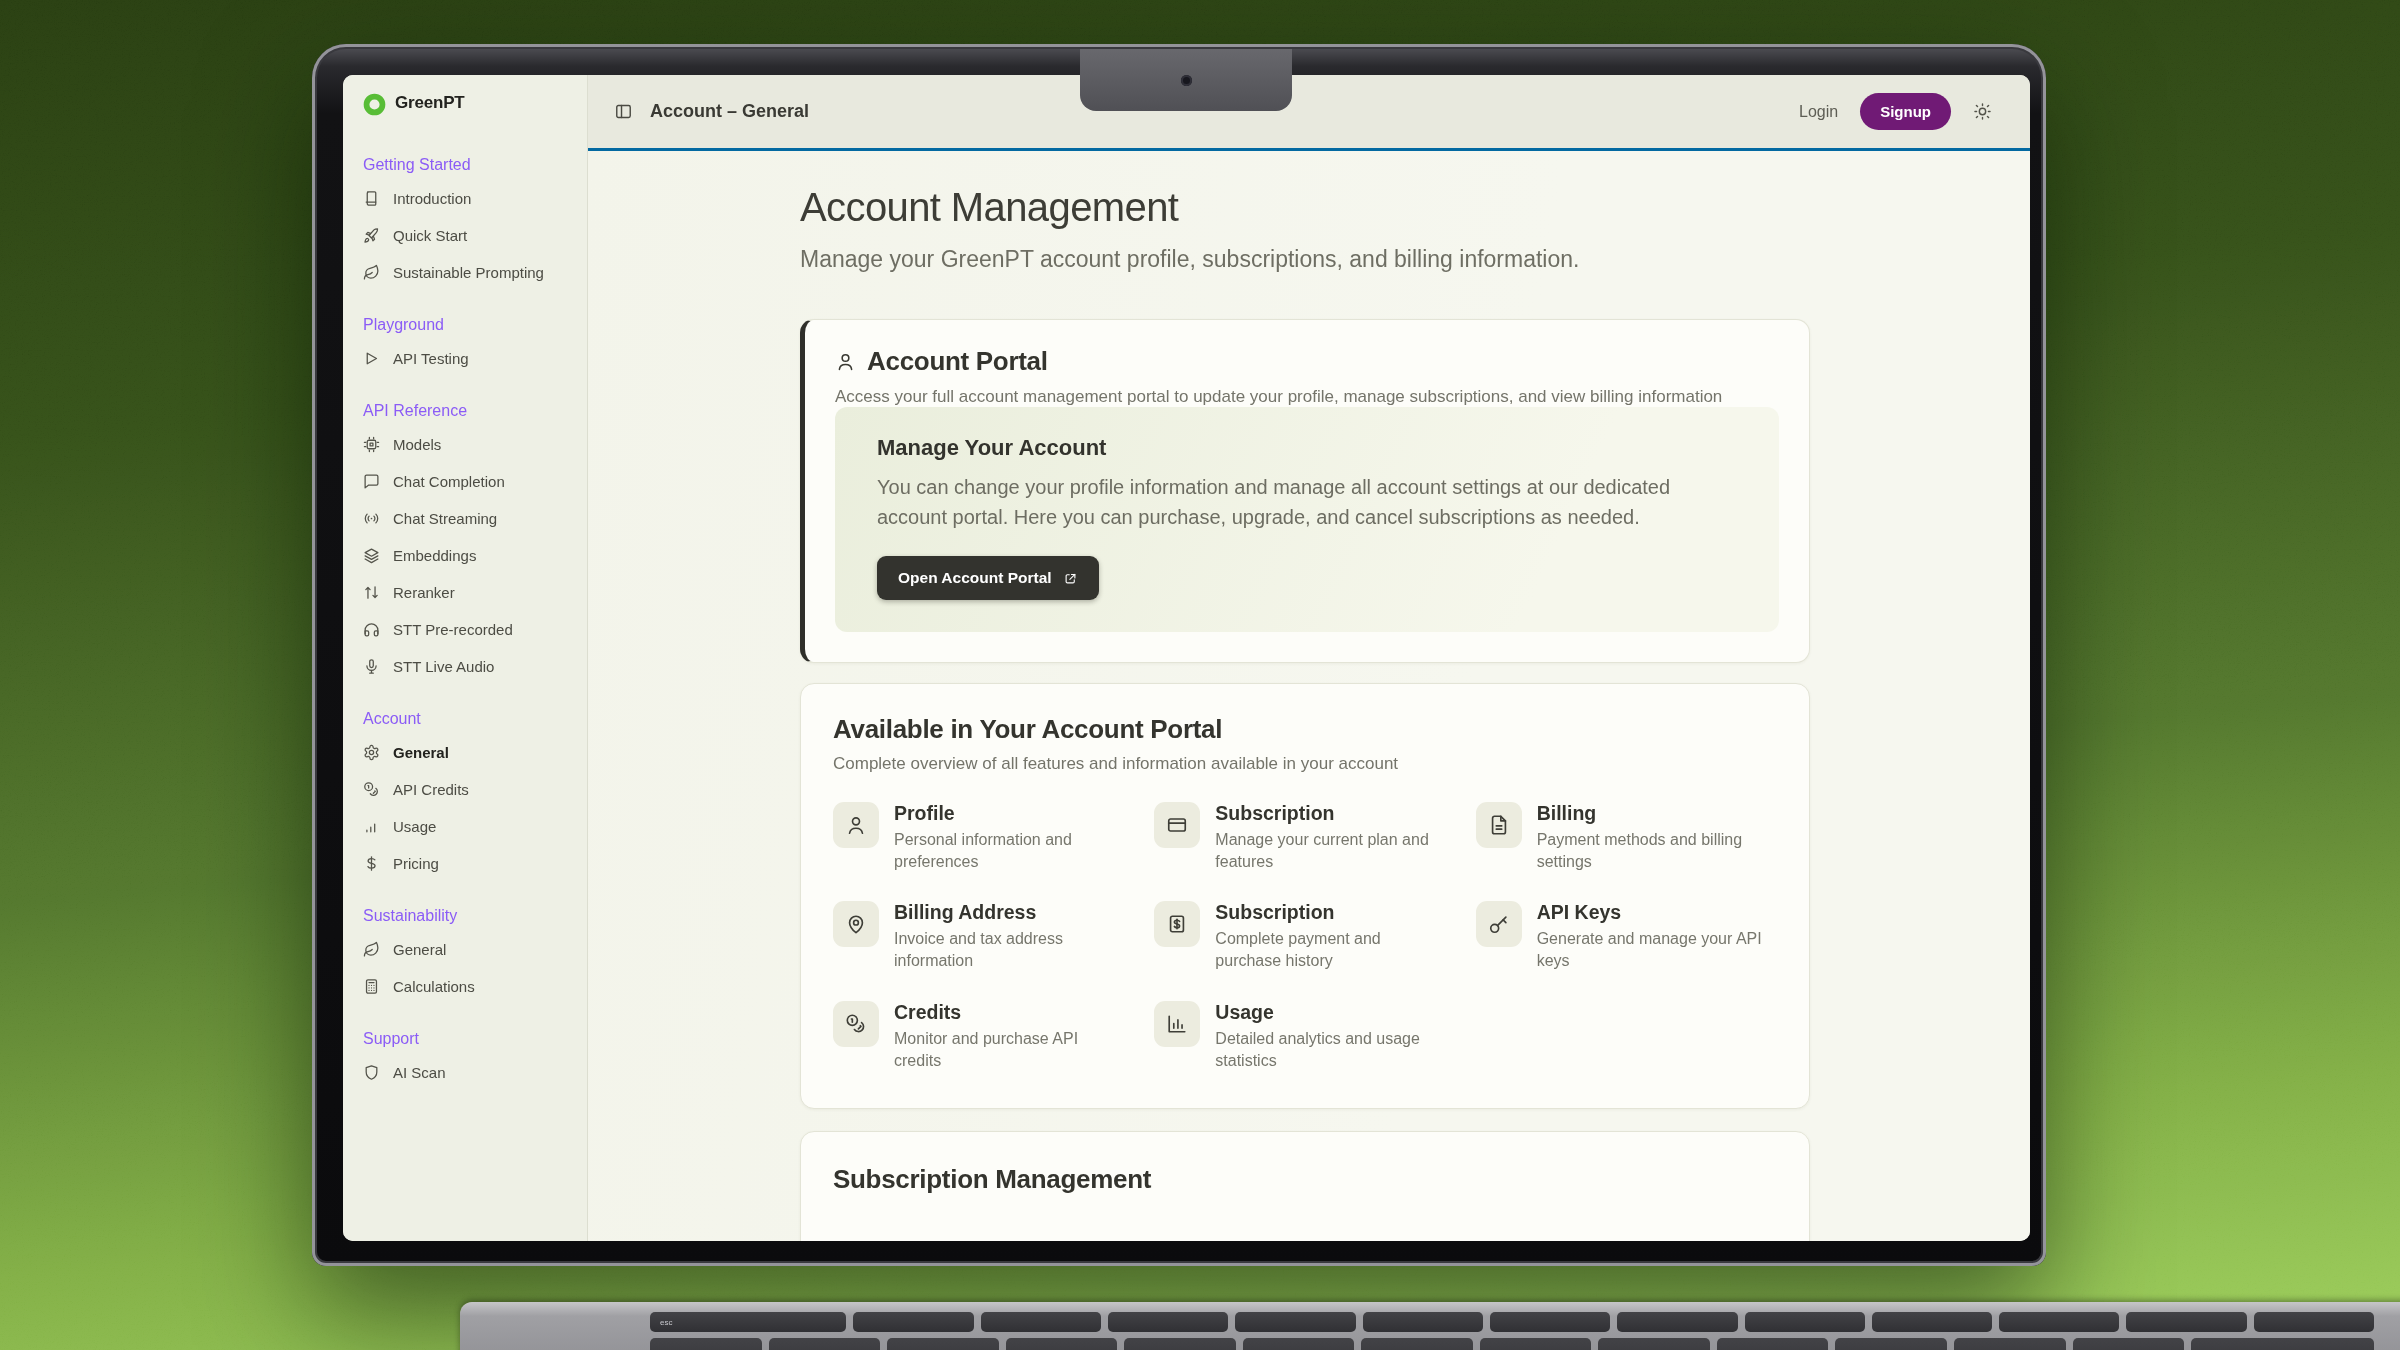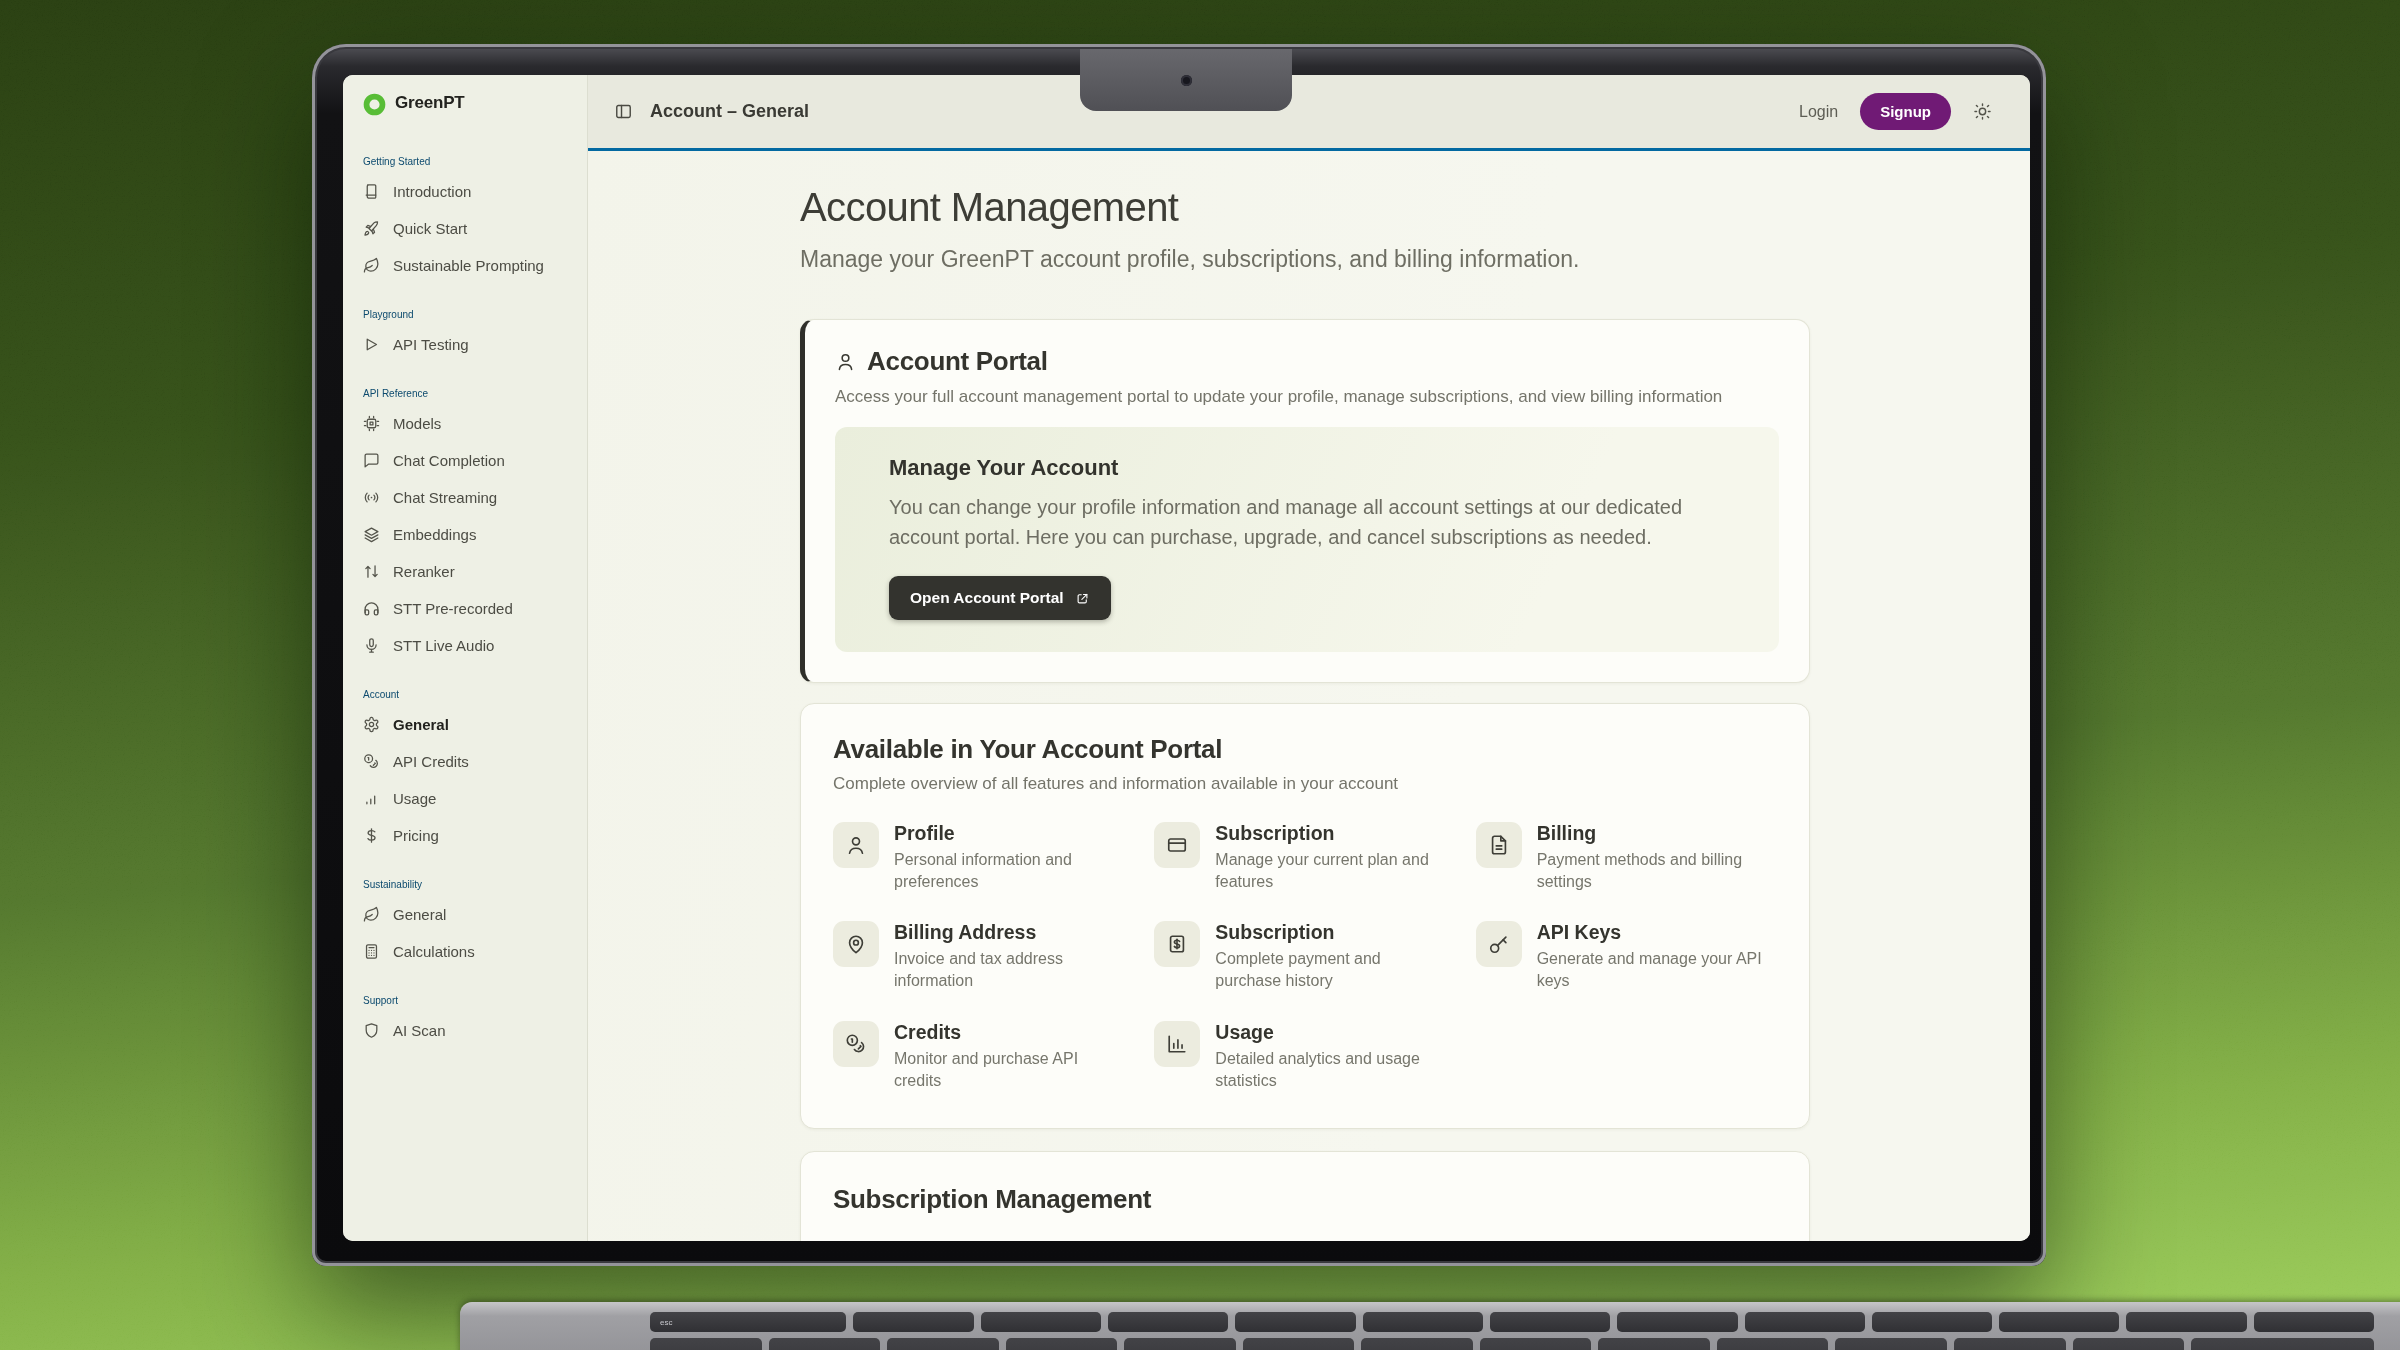--- a/index.html
+++ b/index.html
@@ -34,21 +34,21 @@
   .r0 .key { height:20px; font-size:8px; }
   .r1 .key, .r2 .key { height:40px; }
 
   
   .sidebar { width:245px; flex:none; background:#eef0e5; border-right:1px solid #dcded0;
     padding-top:18px; display:flex; flex-direction:column; overflow:hidden; }
   .logo-row { display:flex; align-items:flex-start; gap:9px; padding:0 20px; height:38px; }
   .logo-mark svg { width:23px; height:23px; display:block; }
   .logo-text { font-size:17px; font-weight:700; color:#23231f; letter-spacing:-.2px; }
   .s-section { margin-top:25px; }
-  .s-header { padding:0 20px 6px; font-size:10px; color:#0c4a6e; }
+  .s-header { padding:0 20px 6px; font-size:16px; color:#8b5cf6; }
   .s-item { display:flex; align-items:center; gap:13px; padding:10px 20px; font-size:15px;
     color:#4c4c44; cursor:pointer; }
   .s-item svg { width:17px; height:17px; flex:none; color:#54544b; }
   .s-item.active { color:#22221e; font-weight:700; }
 
   
   .main { flex:1; display:flex; flex-direction:column; min-width:0; }
   .topbar { height:76px; flex:none; background:#e8e9de; border-bottom:3px solid #0369a1;
     display:flex; align-items:center; gap:17px; padding:0 38px 0 26px; }
   .tb-panel { color:#4a4a42; display:flex; }
@@ -67,21 +67,21 @@
   .page-title { font-size:40px; font-weight:400; color:#3d3d36; letter-spacing:-.6px; }
   .page-sub { margin-top:16px; font-size:23px; color:#6e6e63; }
 
   .card { background:#fdfdf9; border:1px solid #e3e4d6; border-radius:14px;
     box-shadow:0 1px 3px rgba(60,60,40,.06); }
   .card-portal { margin-top:46px; border-left:5px solid #2f2f2a; padding:26px 30px 30px; }
   .portal-head { display:flex; align-items:center; gap:11px; color:#3a3a33; }
   .portal-head svg { width:21px; height:21px; }
   .portal-title { font-size:26px; font-weight:700; color:#34342e; letter-spacing:-.3px; }
   .portal-desc { margin-top:10px; font-size:17px; color:#74746a; }
-  .inner-box { margin-top:20px; border-radius:12px; padding:28px 54px 32px;
+  .inner-box { border-radius:12px; padding:28px 42px 32px;
     background:linear-gradient(115deg,#eaeedc 0%,#f6f7ec 75%); }
   .inner-title { font-size:22px; font-weight:700; color:#33332d; }
   .inner-body { margin-top:12px; font-size:20px; color:#6d6d62; line-height:1.48; max-width:1000px; }
   .portal-btn { margin-top:24px; display:inline-flex; align-items:center; gap:11px;
     background:#33332e; color:#fff; font-size:15.5px; font-weight:700; font-family:inherit;
     padding:13px 21px; border-radius:9px; border:none; cursor:pointer;
     box-shadow:0 2px 5px rgba(30,30,20,.3); }
   .portal-btn svg { width:15px; height:15px; }
 
   .card-features { margin-top:20px; padding:30px 32px 36px; }

